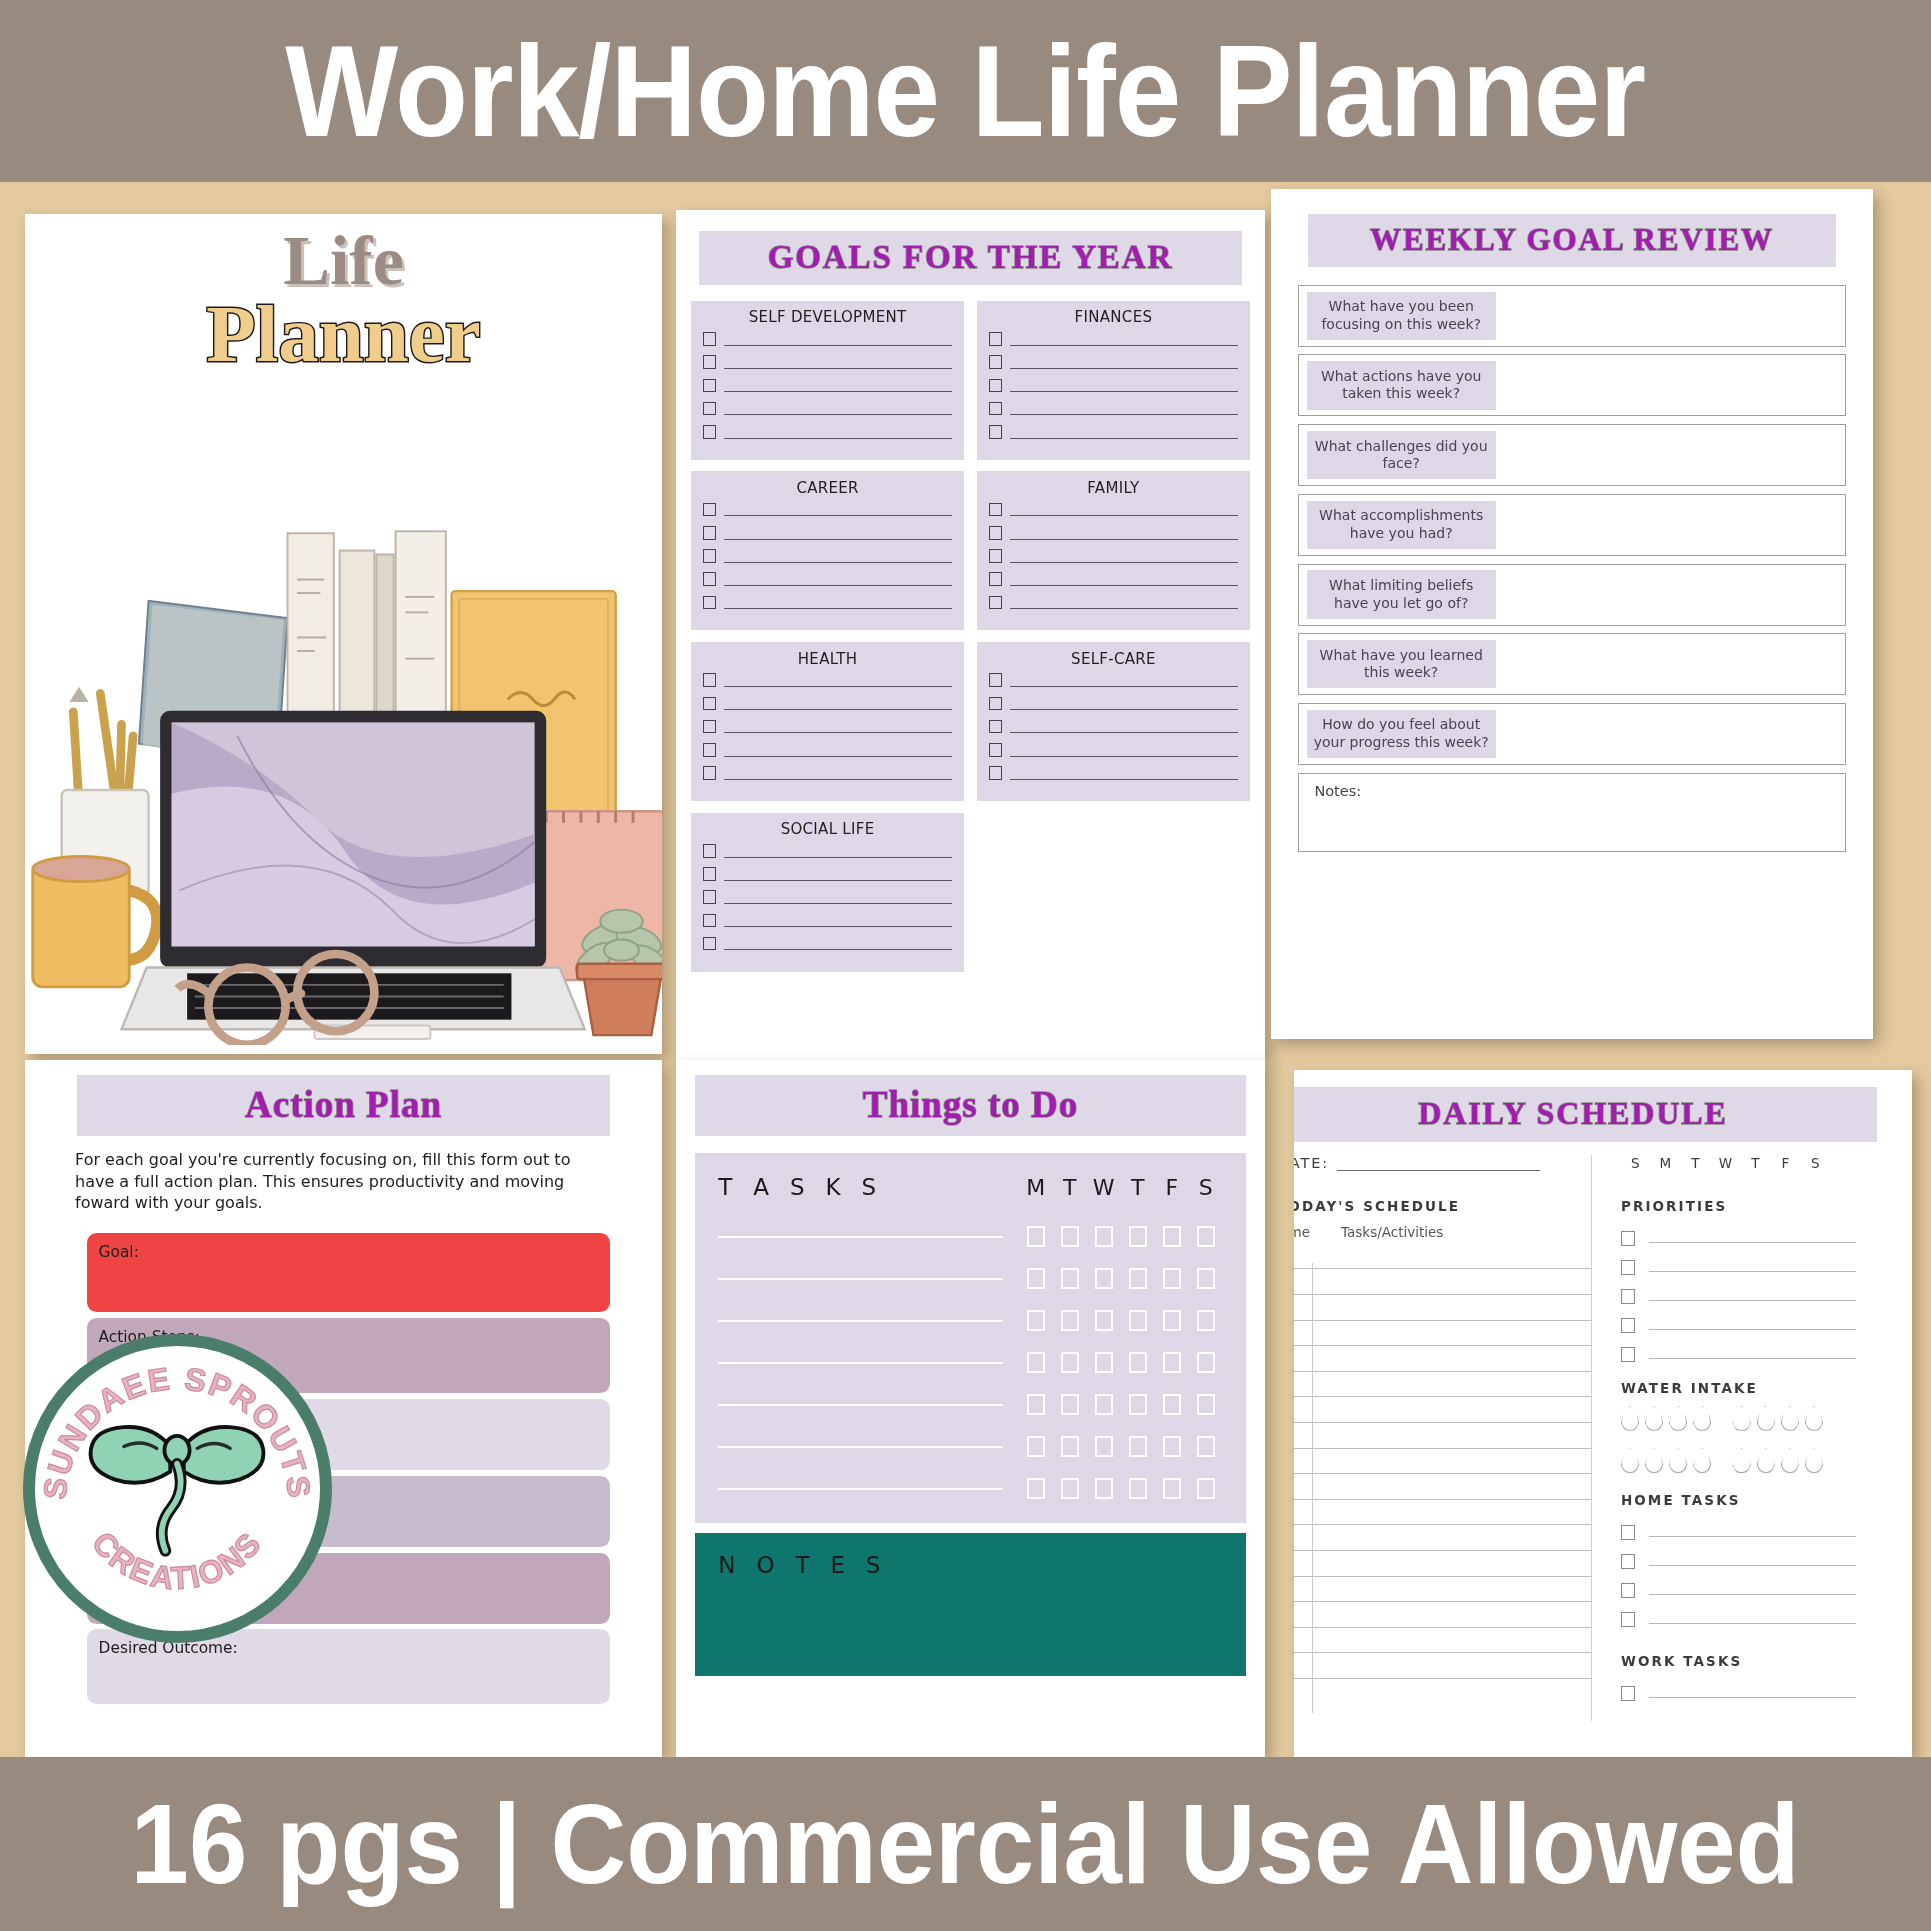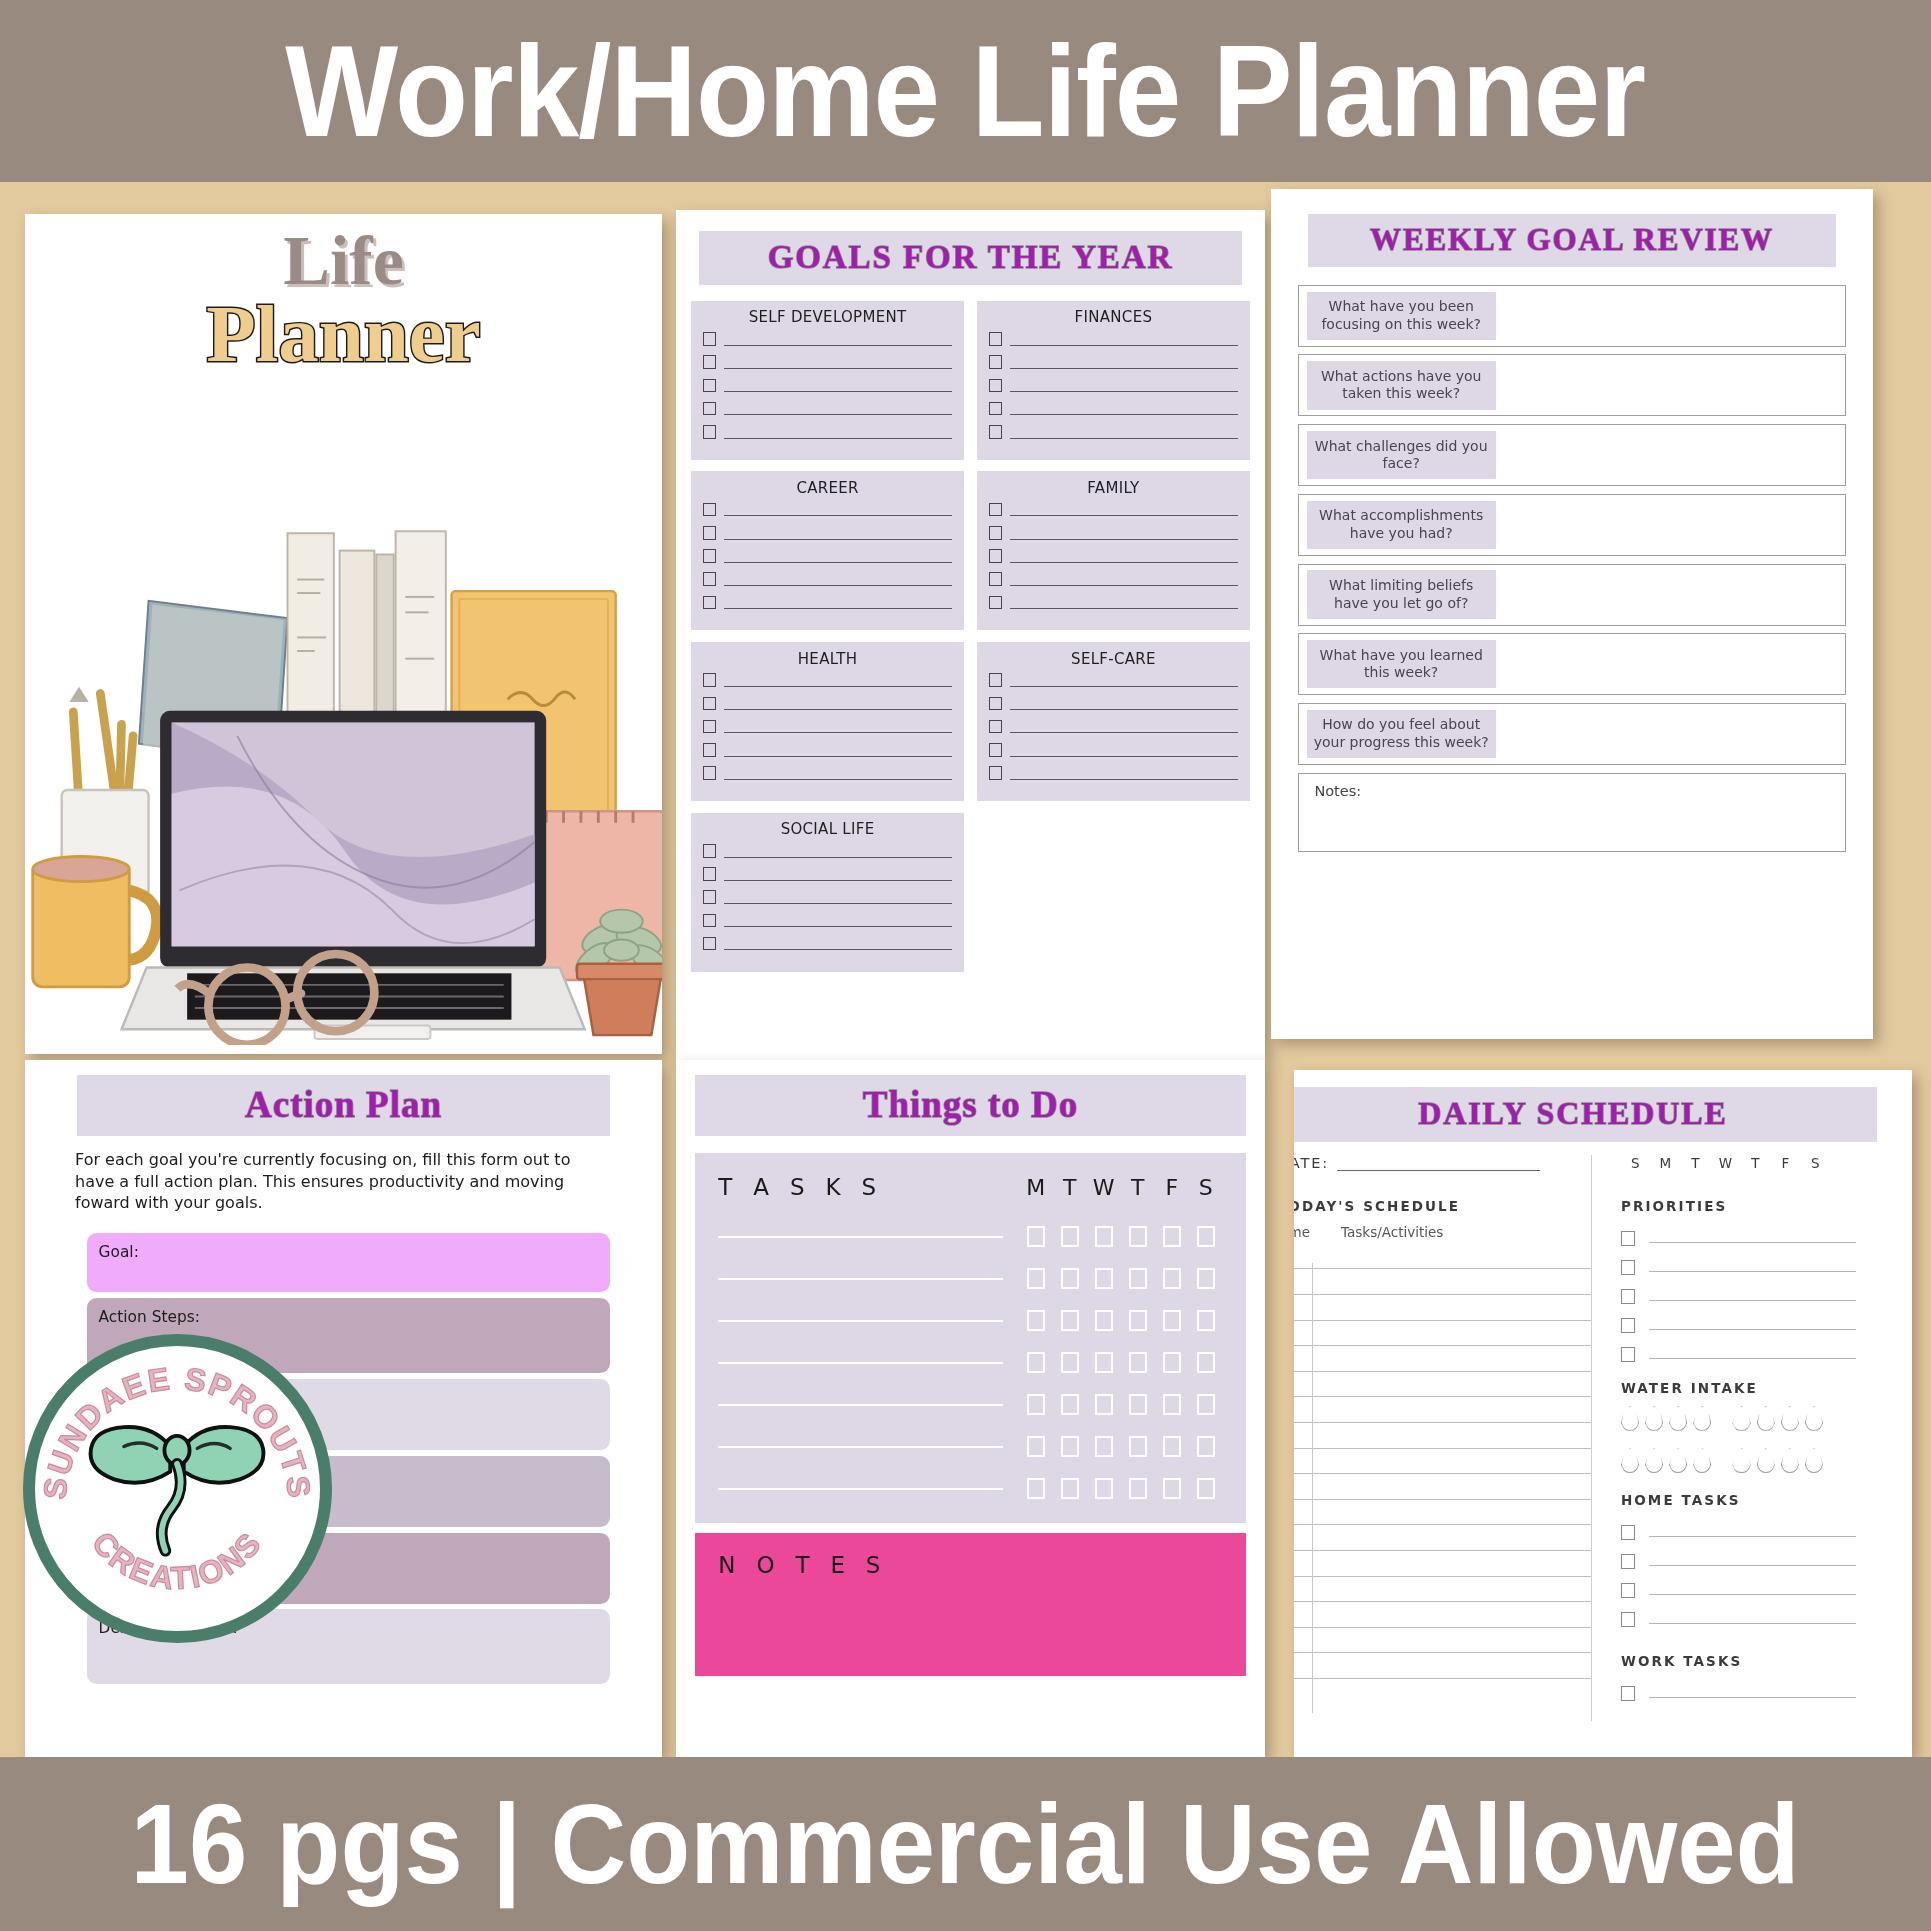--- a/index.html
+++ b/index.html
@@ -180,21 +180,21 @@
     width: 34px; text-align: center;
     font-size: 22px; color: #1a1a1a;
     font-family: "DejaVu Sans", sans-serif;
   }
   .todo-row { display: flex; align-items: center; height: 42px; }
   .todo-line { flex: 1; border-bottom: 2.3px solid #ffffff; height: 1px; margin-right: 15.4px; }
   .todo-boxes { display: flex; }
   .todo-cell { width: 34px; display: flex; justify-content: center; }
   .todo-chk { width: 18.3px; height: 21px; border: 2.3px solid #ffffff; }
   .todo-notes {
-    background: #ec4899; margin: 9.7px 19.3px 0 19.3px;
+    background: #0f766e; margin: 9.7px 19.3px 0 19.3px;
     padding: 19.3px 23px; height: 143px;
     font-size: 23px; letter-spacing: 6.8px; color: #1a1a1a;
     font-family: "DejaVu Sans", sans-serif;
   }
 
   
   .ds-body { padding: 13.5px 0 0 0; display: flex; height: 579px; }
   .ds-left { width: 55%; padding-left: 25px; border-right: 1.2px solid #cfcfcf; position: relative; }
   .ds-right { width: 45%; padding-left: 29px; }
   .ds-date { display: flex; align-items: flex-end; gap: 7.7px; margin-bottom: 27px; }
@@ -550,21 +550,21 @@
     </div>
   </div>
 </div>
 
 <div class="page" id="page-action">
   <div class="hdr-bar" style="margin:15.4px 52px 0 52px;">
     <span class="hdr-outline" style="font-size:37px;letter-spacing:1px;">Action Plan</span>
   </div>
   <div class="ap-desc">For each goal you're currently focusing on, fill this form out to have a full action plan. This ensures productivity and moving foward with your goals.</div>
   <div class="ap-bars" id="ap-bars">
-      <div class="ap-bar" style="background: #f0abfc; height: 59px;"><span>Goal:</span></div>
+      <div class="ap-bar" style="background: #ef4444; height: 79px;"><span>Goal:</span></div>
       <div class="ap-bar" style="background: rgb(192, 168, 186); height: 75px;"><span>Action Steps:</span></div>
       <div class="ap-bar" style="background: rgb(224, 217, 230); height: 71px;"></div>
       <div class="ap-bar" style="background: rgb(198, 188, 203); height: 71px;"></div>
       <div class="ap-bar" style="background: rgb(192, 168, 186); height: 71px;"></div>
       <div class="ap-bar" style="background: rgb(224, 217, 230); height: 75px;"><span>Desired Outcome:</span></div>
     </div>
 </div>
 
 <div class="page" id="page-todo">
   <div class="hdr-bar" style="margin:15.4px 19.3px 0 19.3px;">

